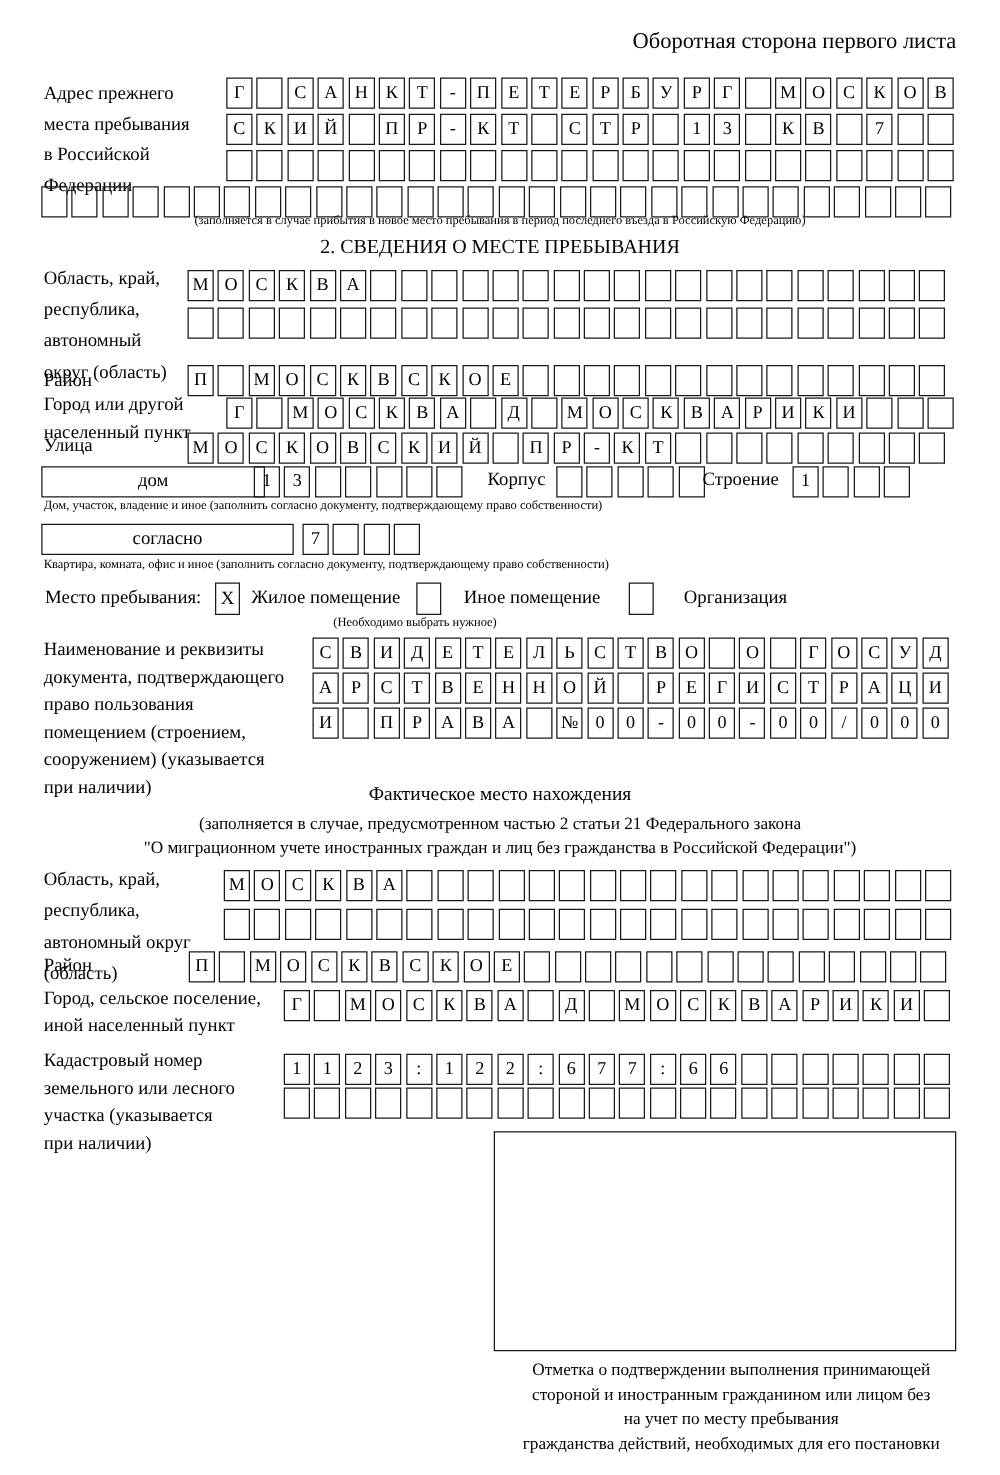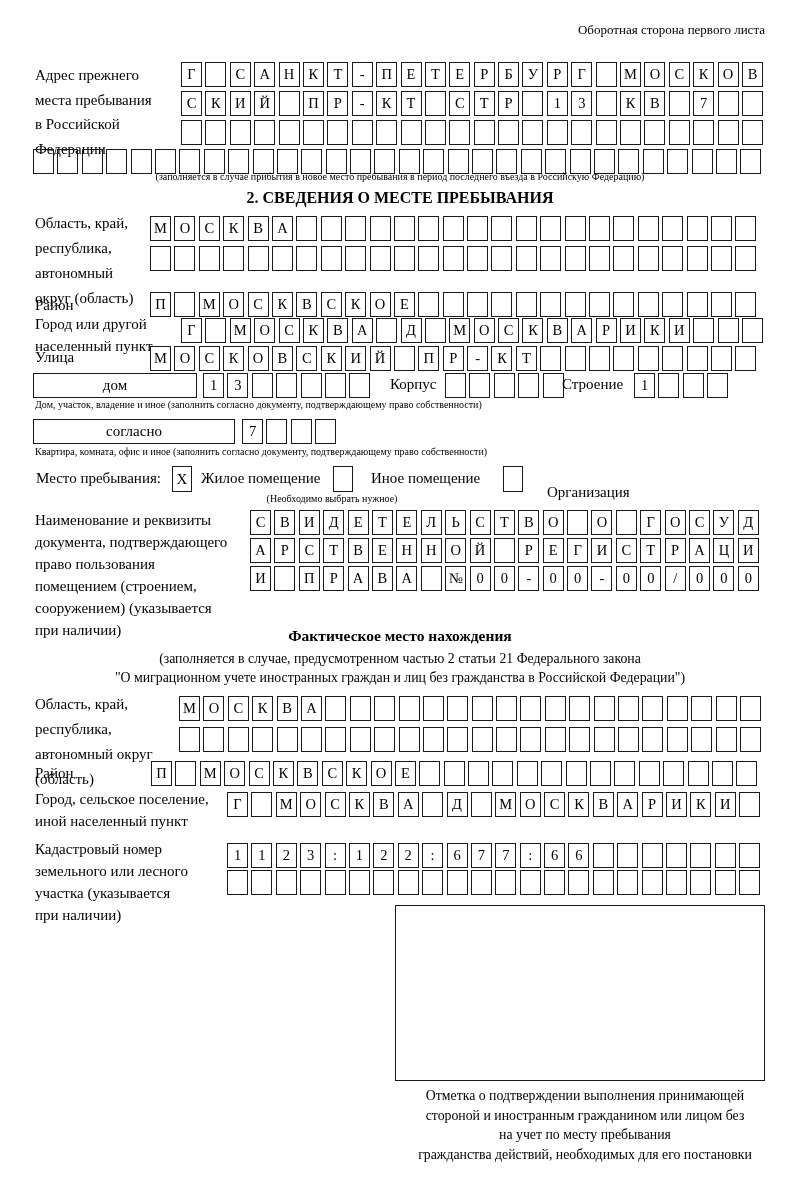--- a/index.html
+++ b/index.html
@@ -1,34 +1,34 @@
 <!DOCTYPE html>
 <html><head>
 <meta charset="utf-8">
 <style>
   html,body{margin:0;padding:0;background:#fff;}
   .page{position:relative;width:800px;height:1180px;background:#fff;color:#000;
         font-family:"Liberation Serif","DejaVu Serif",serif;font-size:15px;overflow:hidden;}
-  .corner{position:absolute;right:35px;top:22px;font-size:13px;white-space:nowrap;}
+  .corner{position:absolute;right:35px;top:22px;font-size:18px;white-space:nowrap;}
   .label-block{position:absolute;line-height:24.5px;}
   .label-block .line{white-space:nowrap;}
   .lh25{line-height:25px;}
   .lh22{line-height:22px;}
   .lh21{line-height:21.5px;}
   .cellrow{position:absolute;display:flex;gap:3.4px;}
   .cell{flex:0 0 auto;width:21px;height:25px;border:1.6px solid #1a1a1a;box-sizing:border-box;
         display:flex;align-items:center;justify-content:center;font-size:14.5px;line-height:1;}
   .writebox{position:absolute;height:25px;border:1.6px solid #1a1a1a;box-sizing:border-box;
         display:flex;align-items:center;justify-content:center;font-size:15px;}
   .checkbox{position:absolute;width:20px;height:26px;border:1.6px solid #1a1a1a;box-sizing:border-box;
         display:flex;align-items:center;justify-content:center;font-size:15px;}
   .inline-label{position:absolute;white-space:nowrap;}
   .note{position:absolute;font-size:10px;white-space:nowrap;}
   .center{left:0;width:800px;text-align:center;}
-  .sec-title{position:absolute;left:0;width:800px;text-align:center;font-weight:bold;font-size:16px;}
+  .sec-title{position:absolute;left:0;width:800px;text-align:center;font-weight:normal;font-size:16px;}
   .notes-block{position:absolute;left:0;width:800px;text-align:center;font-size:13.8px;line-height:18.5px;}
   .stamp-box{position:absolute;border:1.8px solid #1a1a1a;box-sizing:border-box;background:#fff;}
   .caption{position:absolute;text-align:center;font-size:13.8px;line-height:19.5px;}
 </style>
 </head>
 <body>
 
 <div class="page">
 
   <div class="corner">Оборотная сторона первого листа</div>
@@ -296,21 +296,21 @@
       <span class="cell"></span>
       <span class="cell"></span>
       <span class="cell"></span>
       <span class="cell"></span>
       <span class="cell"></span>
       <span class="cell"></span>
       <span class="cell"></span>
       <span class="cell"></span>
     </div>
 
-  <div class="writebox" style="left:33px;top:373px;width:164px">
+  <div class="writebox" style="left:33px;top:373px;width:179px">
     <span>дом</span>
   </div>
   <div class="cellrow" style="left:203px;top:373px">
       <span class="cell">1</span>
       <span class="cell">3</span>
       <span class="cell"></span>
       <span class="cell"></span>
       <span class="cell"></span>
       <span class="cell"></span>
       <span class="cell"></span>
@@ -342,21 +342,21 @@
       <span class="cell"></span>
     </div>
   <div class="note" style="left:35px;top:446px">Квартира, комната, офис и иное (заполнить согласно документу, подтверждающему право собственности)</div>
 
   <div class="inline-label" style="left:36px;top:470px">Место пребывания:</div>
   <div class="checkbox" style="left:172px;top:466px">X</div>
   <div class="inline-label" style="left:201px;top:470px">Жилое помещение</div>
   <div class="checkbox" style="left:333px;top:466px"></div>
   <div class="inline-label" style="left:371px;top:470px">Иное помещение</div>
   <div class="checkbox" style="left:503px;top:466px"></div>
-  <div class="inline-label" style="left:547px;top:484px">Организация</div>
+  <div class="inline-label" style="left:547px;top:470px">Организация</div>
   <div class="note" style="left:182px;top:493px;width:300px;text-align:center">(Необходимо выбрать нужное)</div>
 
   <div class="label-block lh22" style="left:35px;top:509px">
       <div class="line">Наименование и реквизиты</div>
       <div class="line">документа, подтверждающего</div>
       <div class="line">право пользования</div>
       <div class="line">помещением (строением,</div>
       <div class="line">сооружением) (указывается</div>
       <div class="line">при наличии)</div>
     </div>

